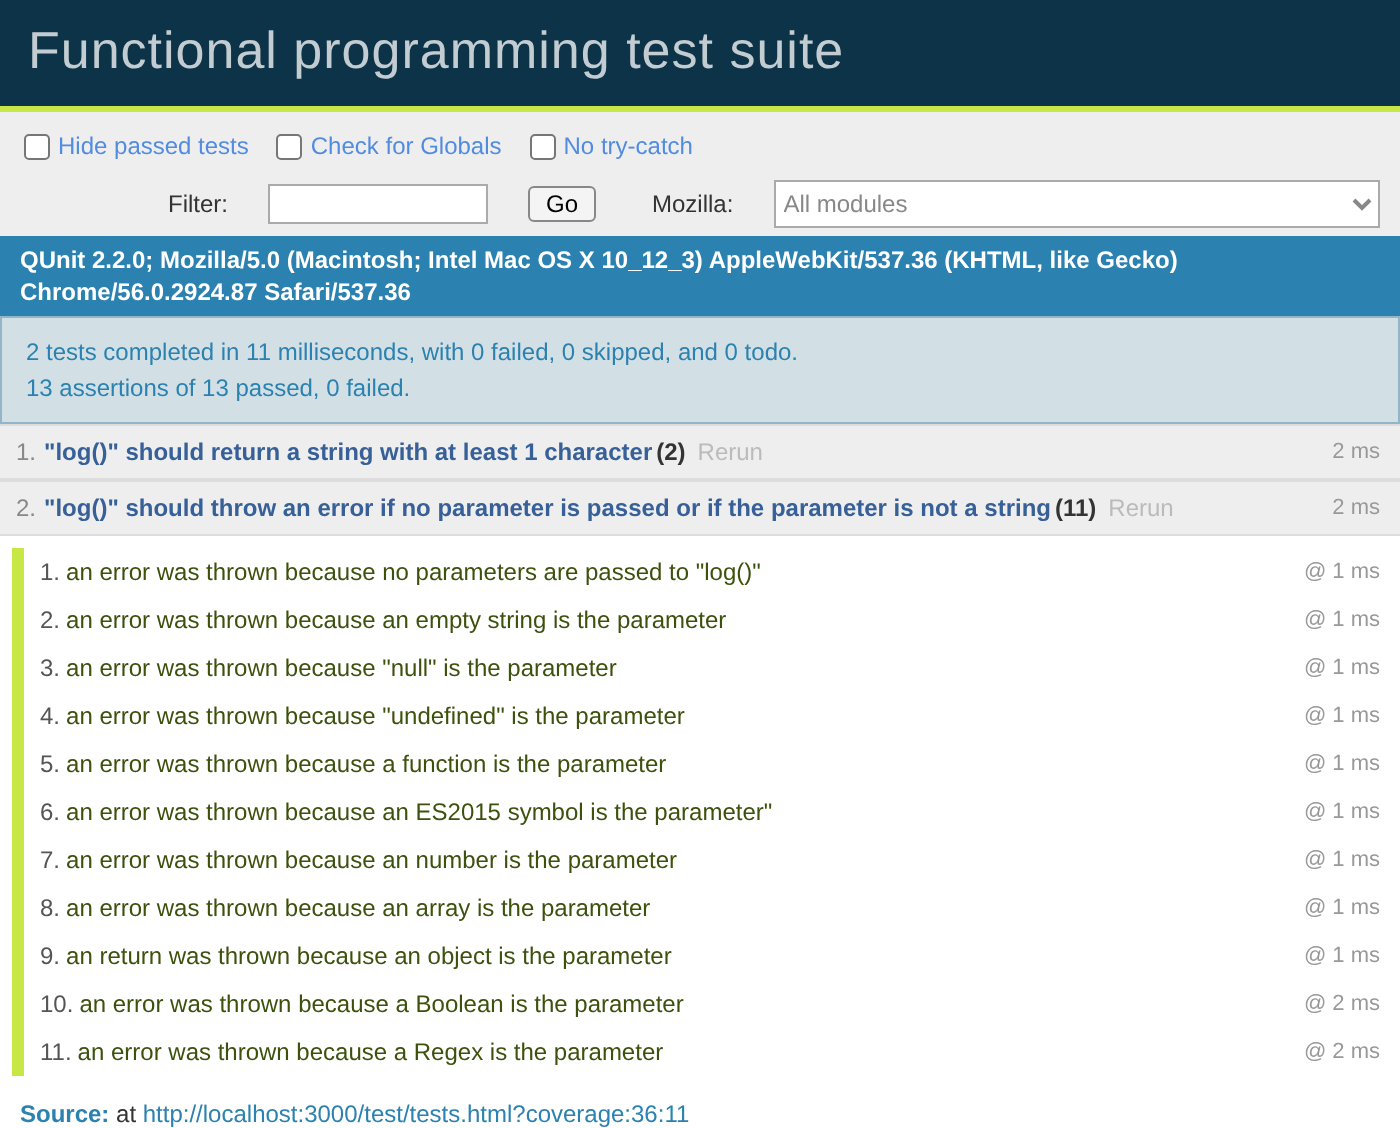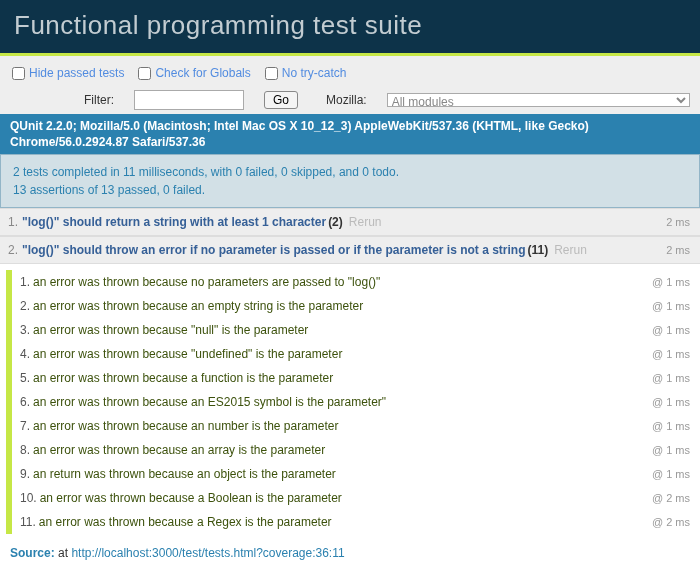--- a/index.html
+++ b/index.html
@@ -26,21 +26,21 @@
   .toolbar-row2 { display:flex; align-items:center; gap:20px; padding-top:4px; color:#333; }
   .toolbar-row2 .lbl { width:104px; text-align:right; color:#333; }
   .toolbar-row2 input[type=text] {
     border:1px solid #aaa; height:20px; width:110px; padding:0 4px; font-size:12px;
   }
   .toolbar-row2 button {
     font-size:12px; padding:1px 8px; border:1px solid #888; background:#f4f4f4; border-radius:3px; cursor:pointer;
   }
   .toolbar-row2 .module-lbl { margin-left:8px; color:#333; }
   .toolbar-row2 select {
-    flex:1; border:1px solid #aaa; height:14px; font-size:12px; color:#888; background:#fff;
+    flex:1; border:1px solid #aaa; height:24px; font-size:12px; color:#888; background:#fff;
   }
   .ua {
     background: #2b81af;
     color: #fff;
     font-size: 12px;
     font-weight: bold;
     padding: 4px 10px;
     line-height:1.35;
   }
   .summary-box {

